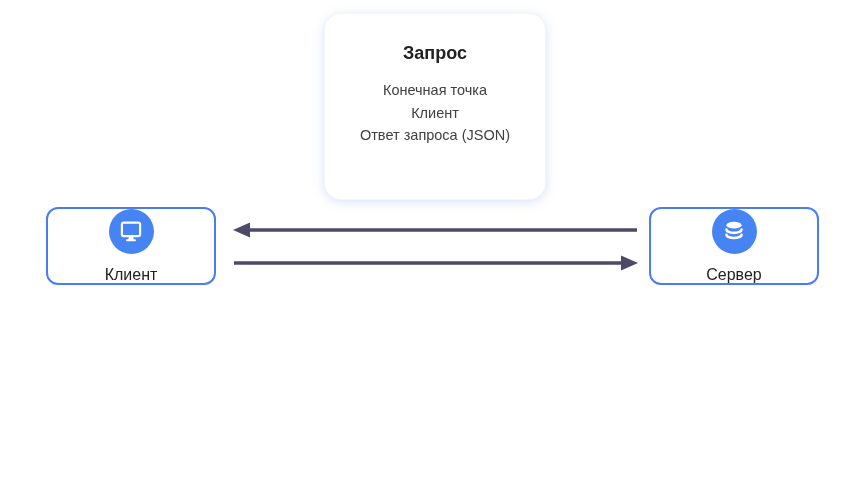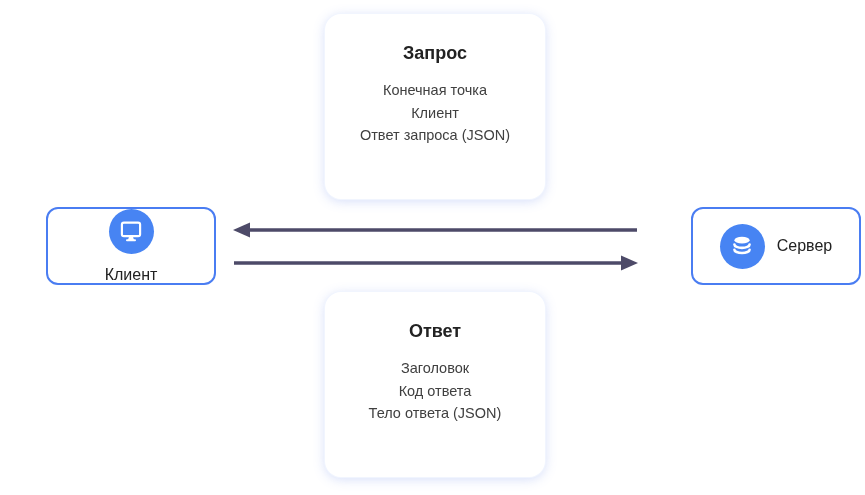--- a/index.html
+++ b/index.html
@@ -49,21 +49,21 @@
     background: #ffffff;
     border: 2px solid #4a7df2;
     border-radius: 12px;
     box-sizing: border-box;
     display: flex;
     align-items: center;
     justify-content: center;
     gap: 12px;
   }
   .node.client { left: 46px; flex-direction: column; }
-  .node.server { left: 691px; }
+  .node.server { left: 649px; flex-direction: column; }
   .node-circle {
     width: 45px;
     height: 45px;
     border-radius: 50%;
     background: #4784f3;
     display: flex;
     align-items: center;
     justify-content: center;
     flex: 0 0 auto;
   }
@@ -89,28 +89,20 @@
 
   <div class="info-card request">
     <div class="card-title">Запрос</div>
     <div class="card-items">
         <div>Конечная точка</div>
         <div>Клиент</div>
         <div>Ответ запроса (JSON)</div>
       </div>
   </div>
 
-  <div class="info-card response">
-    <div class="card-title">Ответ</div>
-    <div class="card-items">
-        <div>Заголовок</div>
-        <div>Код ответа</div>
-        <div>Тело ответа (JSON)</div>
-      </div>
-  </div>
 
   <div class="node client">
     <span class="node-circle">
       <svg width="26" height="26" viewBox="0 0 24 24" aria-hidden="true">
         <rect x="3.6" y="4.2" width="16.8" height="12.6" rx="1.8" fill="none" stroke="#ffffff" stroke-width="2"></rect>
         <path d="M9.2 20.2 L10.3 16.8 L13.7 16.8 L14.8 20.2 Z" fill="#ffffff"></path>
         <rect x="7.4" y="19.6" width="9.2" height="1.9" rx="0.9" fill="#ffffff"></rect>
       </svg>
     </span>
     <span class="node-label">Клиент</span>

